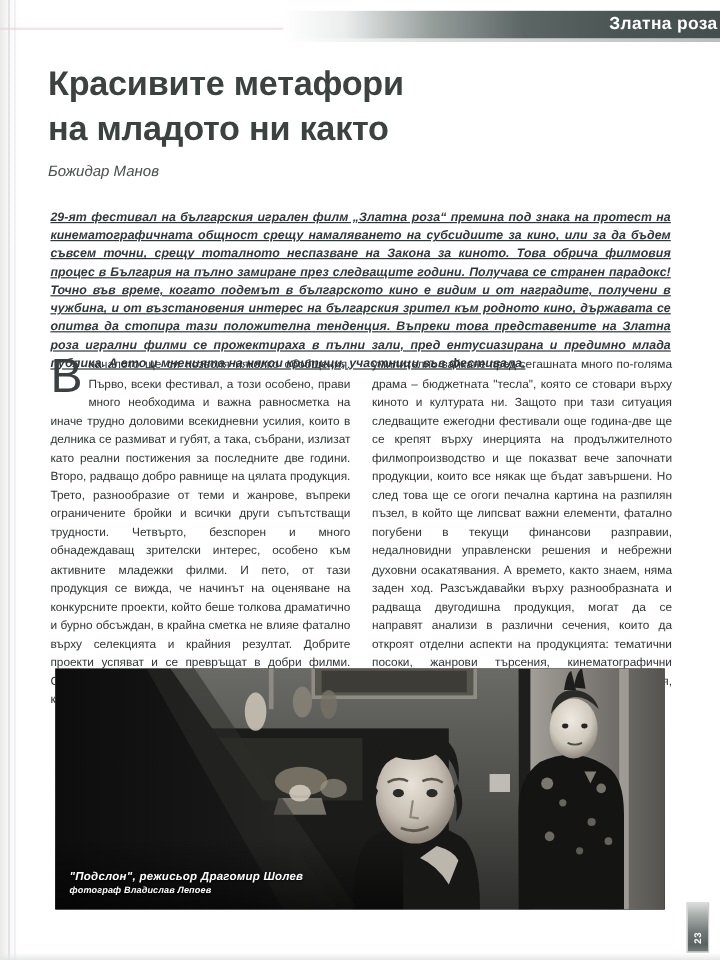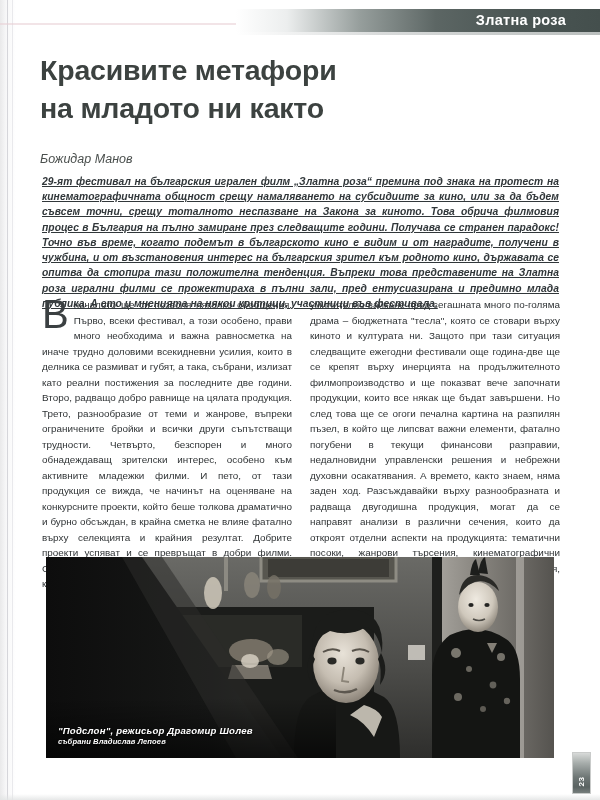--- a/index.html
+++ b/index.html
@@ -58,21 +58,21 @@
         rgba(68,79,77,1) 100%);
     display: flex;
     align-items: center;
     justify-content: flex-end;
   }
   .banner-title {
     color: #ffffff;
     font-size: 14.5px;
     font-weight: bold;
     letter-spacing: 0.3px;
-    padding-right: 34px;
+    padding-right: 2px;
     line-height: 1;
   }
   .banner-shadow {
     position: absolute;
     left: 236px;
     top: 32px;
     width: 364px;
     height: 3px;
     background: linear-gradient(90deg,
       rgba(255,255,255,0) 0%,
@@ -89,21 +89,21 @@
     text-align: left;
   }
   .headline {
     font-size: 28.5px;
     font-weight: bold;
     color: #3c4240;
     line-height: 1.33;
     letter-spacing: -0.2px;
   }
   .byline {
-    margin-top: 24px;
+    margin-top: 8px;
     font-size: 12.5px;
     font-style: italic;
     color: #4a4f4d;
     font-weight: 500;
   }
 
   
   .lead {
     position: absolute;
     left: 42px;
@@ -343,21 +343,21 @@
       <path d="M0 0 L96 0 L236 201 L0 201 Z" fill="url(#darkLeft)"></path>
       <path d="M76 0 L116 0 L252 201 L190 201 Z" fill="#2b2c2a" opacity="0.55"></path>
 
       <rect x="0" y="141" width="290" height="60" fill="url(#capG)" opacity="0.7"></rect>
 
       <rect x="0" y="0" width="508" height="201" fill="none"></rect>
     </svg>
 
     <div class="photo-caption">
       <div class="cap-main">"Подслон", режисьор Драгомир Шолев</div>
-      <div class="cap-sub">събрани Владислав Лепоев</div>
+      <div class="cap-sub">фотограф Владислав Лепоев</div>
     </div>
   </div>
 
   <div class="page-tab">
     <span class="page-num">23</span>
   </div>
 
   <div class="bottom-edge"></div>
 </div>
 

